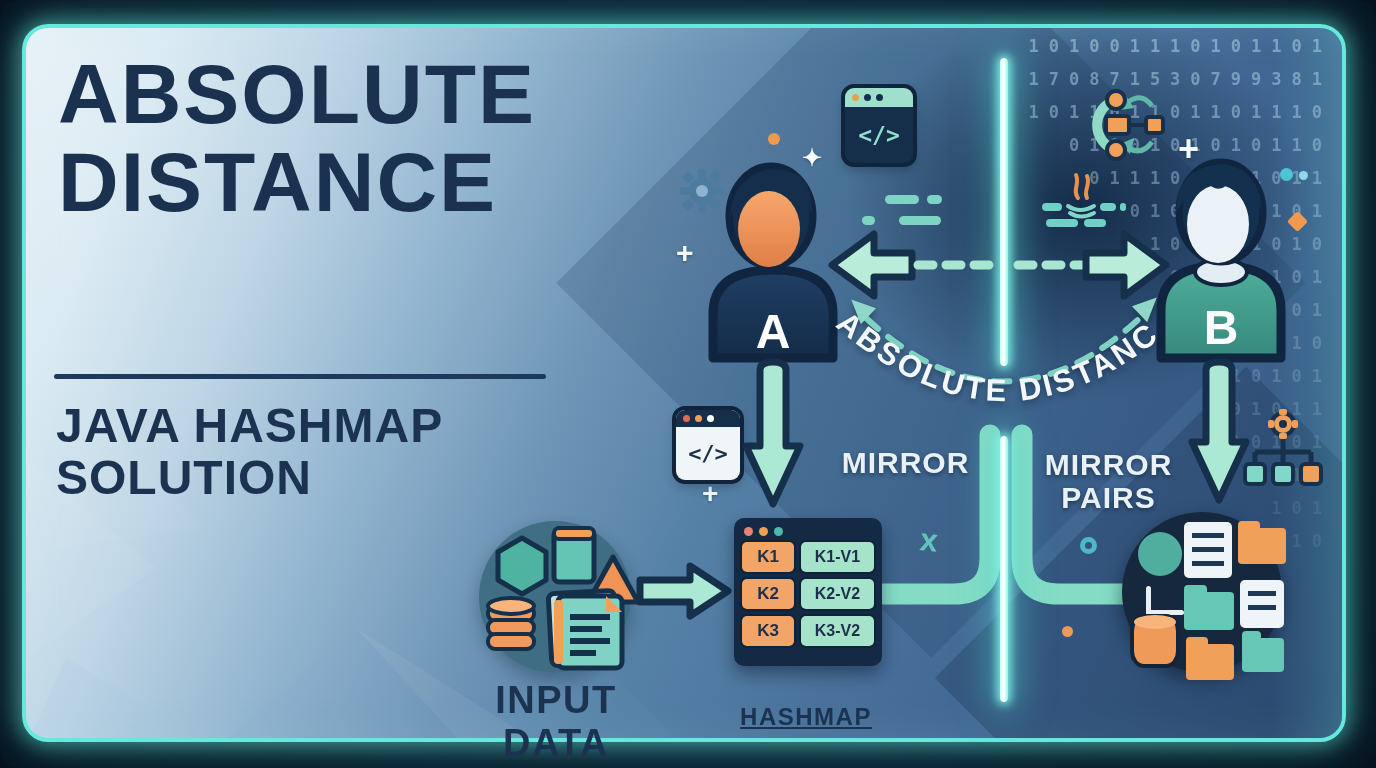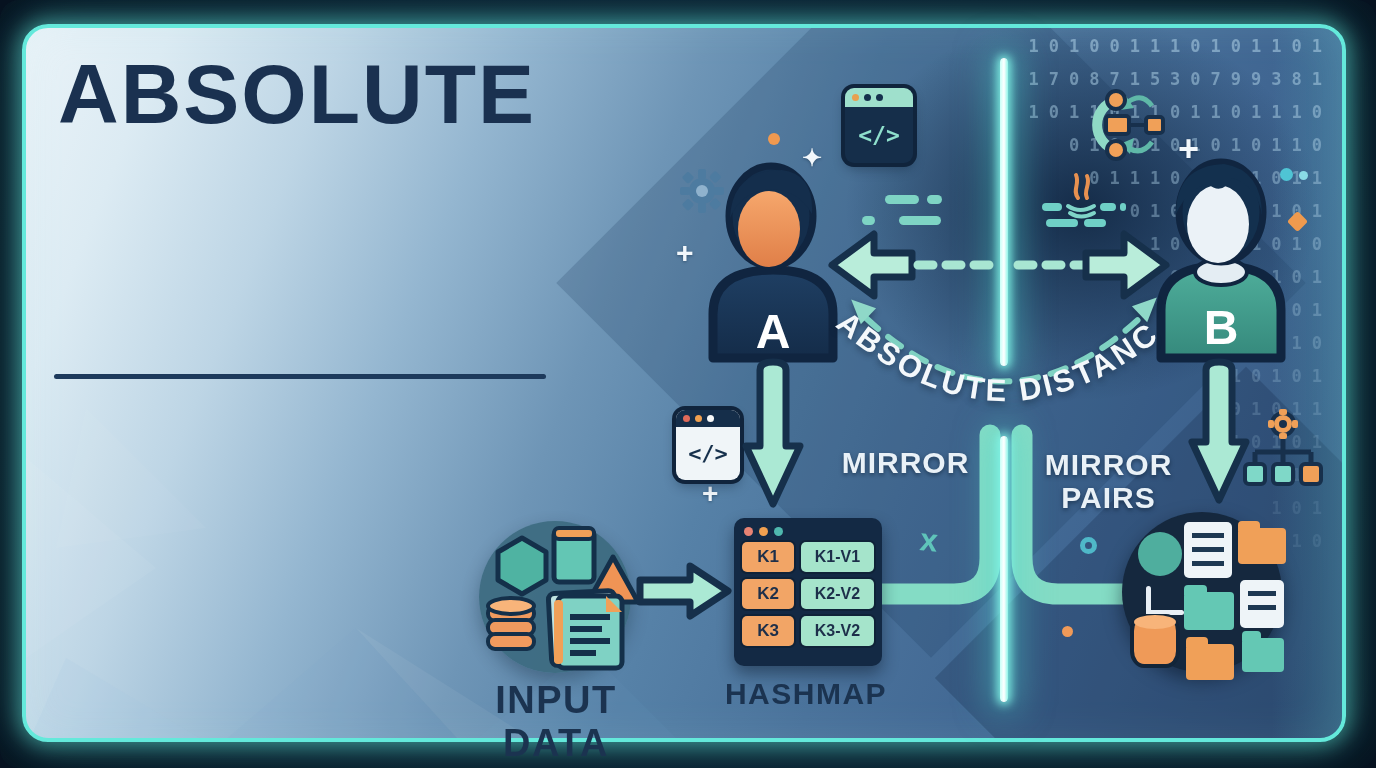--- a/index.html
+++ b/index.html
@@ -32,21 +32,21 @@
   #title{left:58px;top:50px;width:600px;font-size:84px;line-height:88px;font-weight:700;
          letter-spacing:2px;color:#1a3150;}
   #divider{left:54px;top:374px;width:492px;height:5px;background:#1d3a5c;border-radius:3px;}
   #subtitle{left:56px;top:400px;width:520px;font-size:48px;line-height:52px;font-weight:700;
          letter-spacing:1px;color:#1b3350;}
   .wlabel{color:#e9f1f7;font-weight:700;text-align:center;text-shadow:0 2px 4px rgba(8,24,42,.55);}
   #mirror-axis{left:833px;top:446px;width:145px;font-size:30px;line-height:33px;letter-spacing:1px;}
   #mirror-pairs{left:1036px;top:448px;width:145px;font-size:30px;line-height:33px;letter-spacing:1px;}
   .navylabel{color:#1b3350;font-weight:700;text-align:center;letter-spacing:1.5px;}
   #input-label{left:456px;top:679px;width:200px;font-size:38px;}
-  #hashmap-label{left:706px;top:677px;width:200px;font-size:30px;}
+  #hashmap-label{left:706px;top:703px;width:200px;font-size:24px;text-decoration:underline;}
   #collection-label{left:1104px;top:676px;width:200px;font-size:30px;color:#edf3f9;font-weight:700;text-align:center;letter-spacing:2px;text-shadow:0 2px 4px rgba(8,24,42,.55);}
 
   
   .glowline{left:1000px;width:8px;background:linear-gradient(to right,#c9fff8,#ffffff,#8ef5e9);border-radius:5px;
             box-shadow:0 0 10px 3px rgba(130,246,232,.95), 0 0 34px 10px rgba(80,214,205,.5);}
   #glow1{top:58px;height:308px;}
   #glow2{top:436px;height:266px;}
 
   
   .codewin{border-radius:9px;overflow:hidden;box-shadow:0 0 0 4px #10243c, 0 6px 12px rgba(8,22,40,.35);}
@@ -143,22 +143,27 @@
         <div class="brow" style="opacity: 0.217;">01011</div>
         <div class="brow" style="opacity: 0.184;">10101</div>
         <div class="brow" style="opacity: 0.151;">1011</div>
         <div class="brow" style="opacity: 0.12;">101</div>
         <div class="brow" style="opacity: 0.12;">110</div>
       </div>
   </div>
 
   <div class="abs" id="title">
     <div>ABSOLUTE</div>
+    <div>DISTANCE</div>
   </div>
   <div class="abs" id="divider"></div>
+  <div class="abs" id="subtitle">
+    <div>JAVA HASHMAP</div>
+    <div>SOLUTION</div>
+  </div>
 
   <svg class="abs" style="left:850px;top:420px;" width="300" height="200">
     <path d="M140,15 V138 Q140,174 104,174 H32" fill="none" stroke="#84dcc5" stroke-width="21" stroke-linecap="round"></path>
     <path d="M172,15 V138 Q172,174 208,174 H278" fill="none" stroke="#84dcc5" stroke-width="21" stroke-linecap="round"></path>
   </svg>
 
   <div class="abs glowline" id="glow1"></div>
   <div class="abs glowline" id="glow2"></div>
 
   <svg class="abs" style="left:678px;top:166px;" width="48" height="50">

